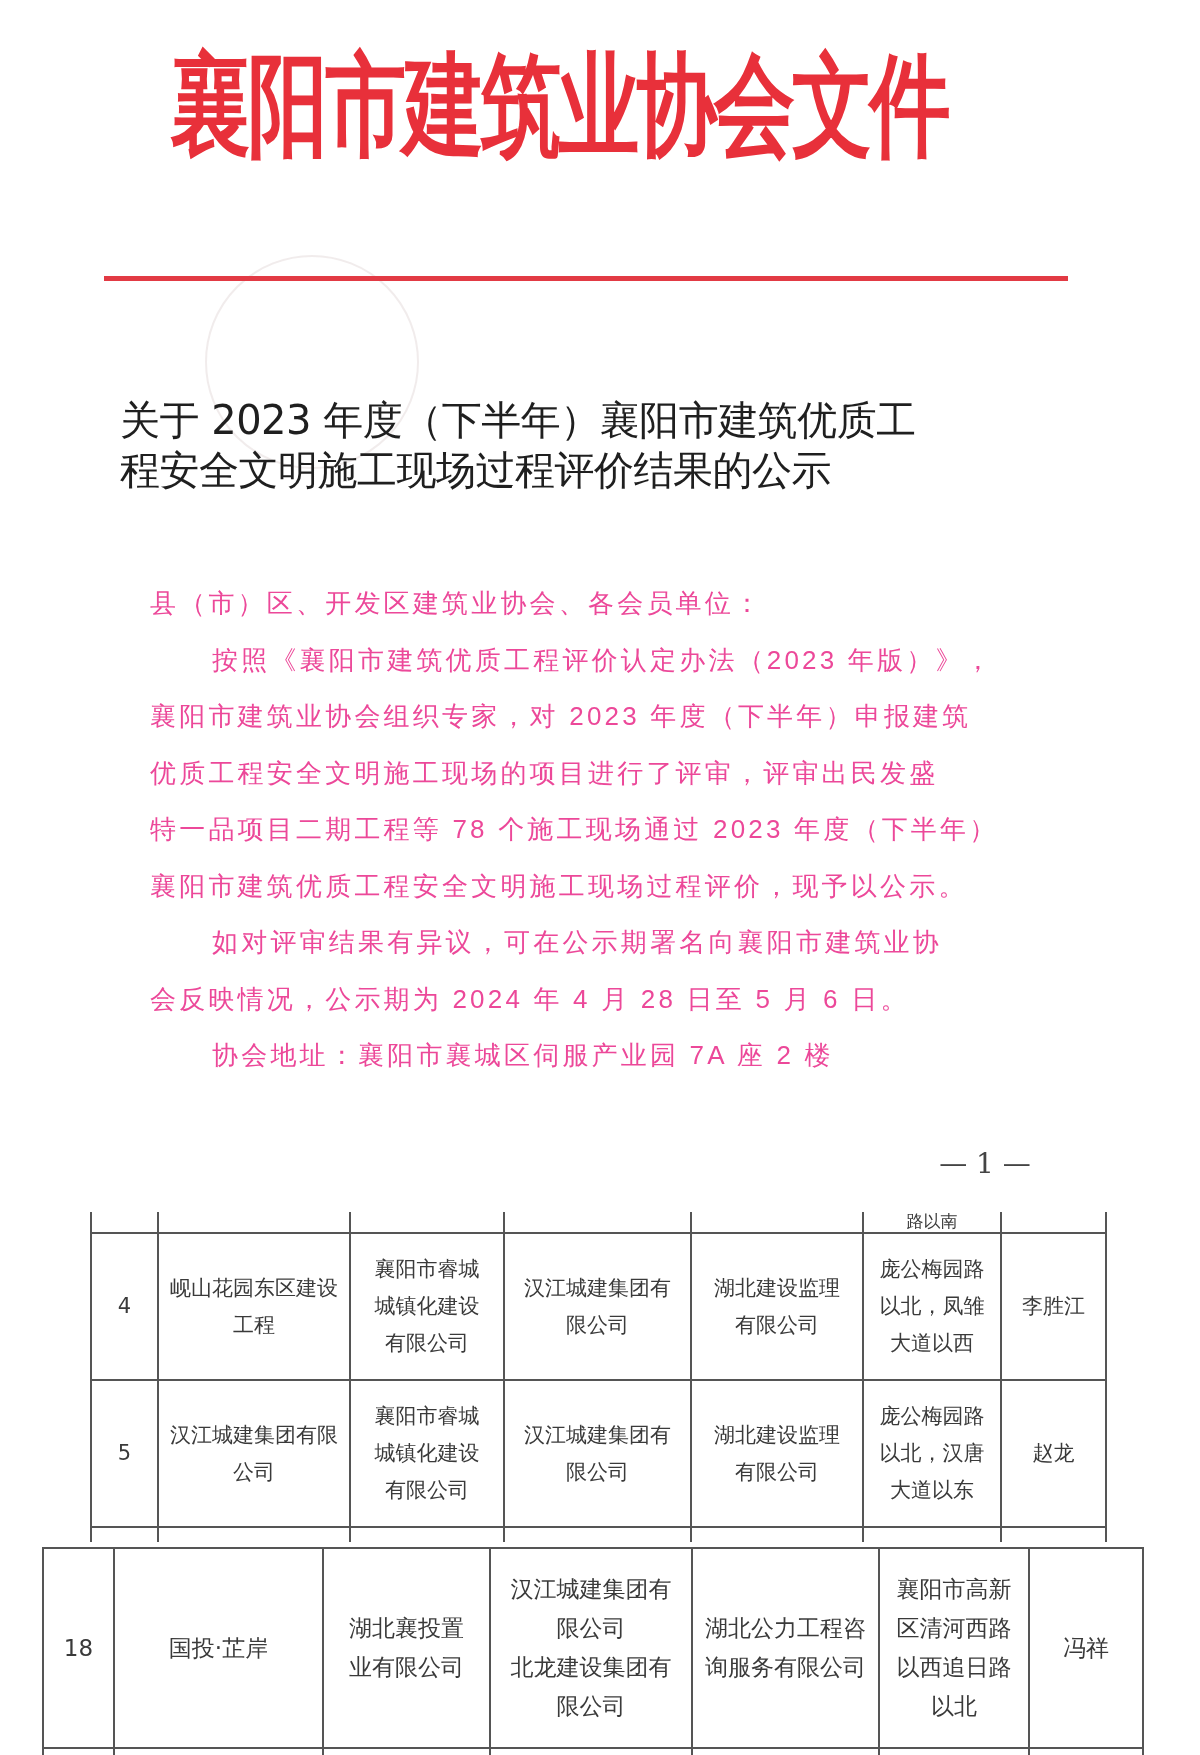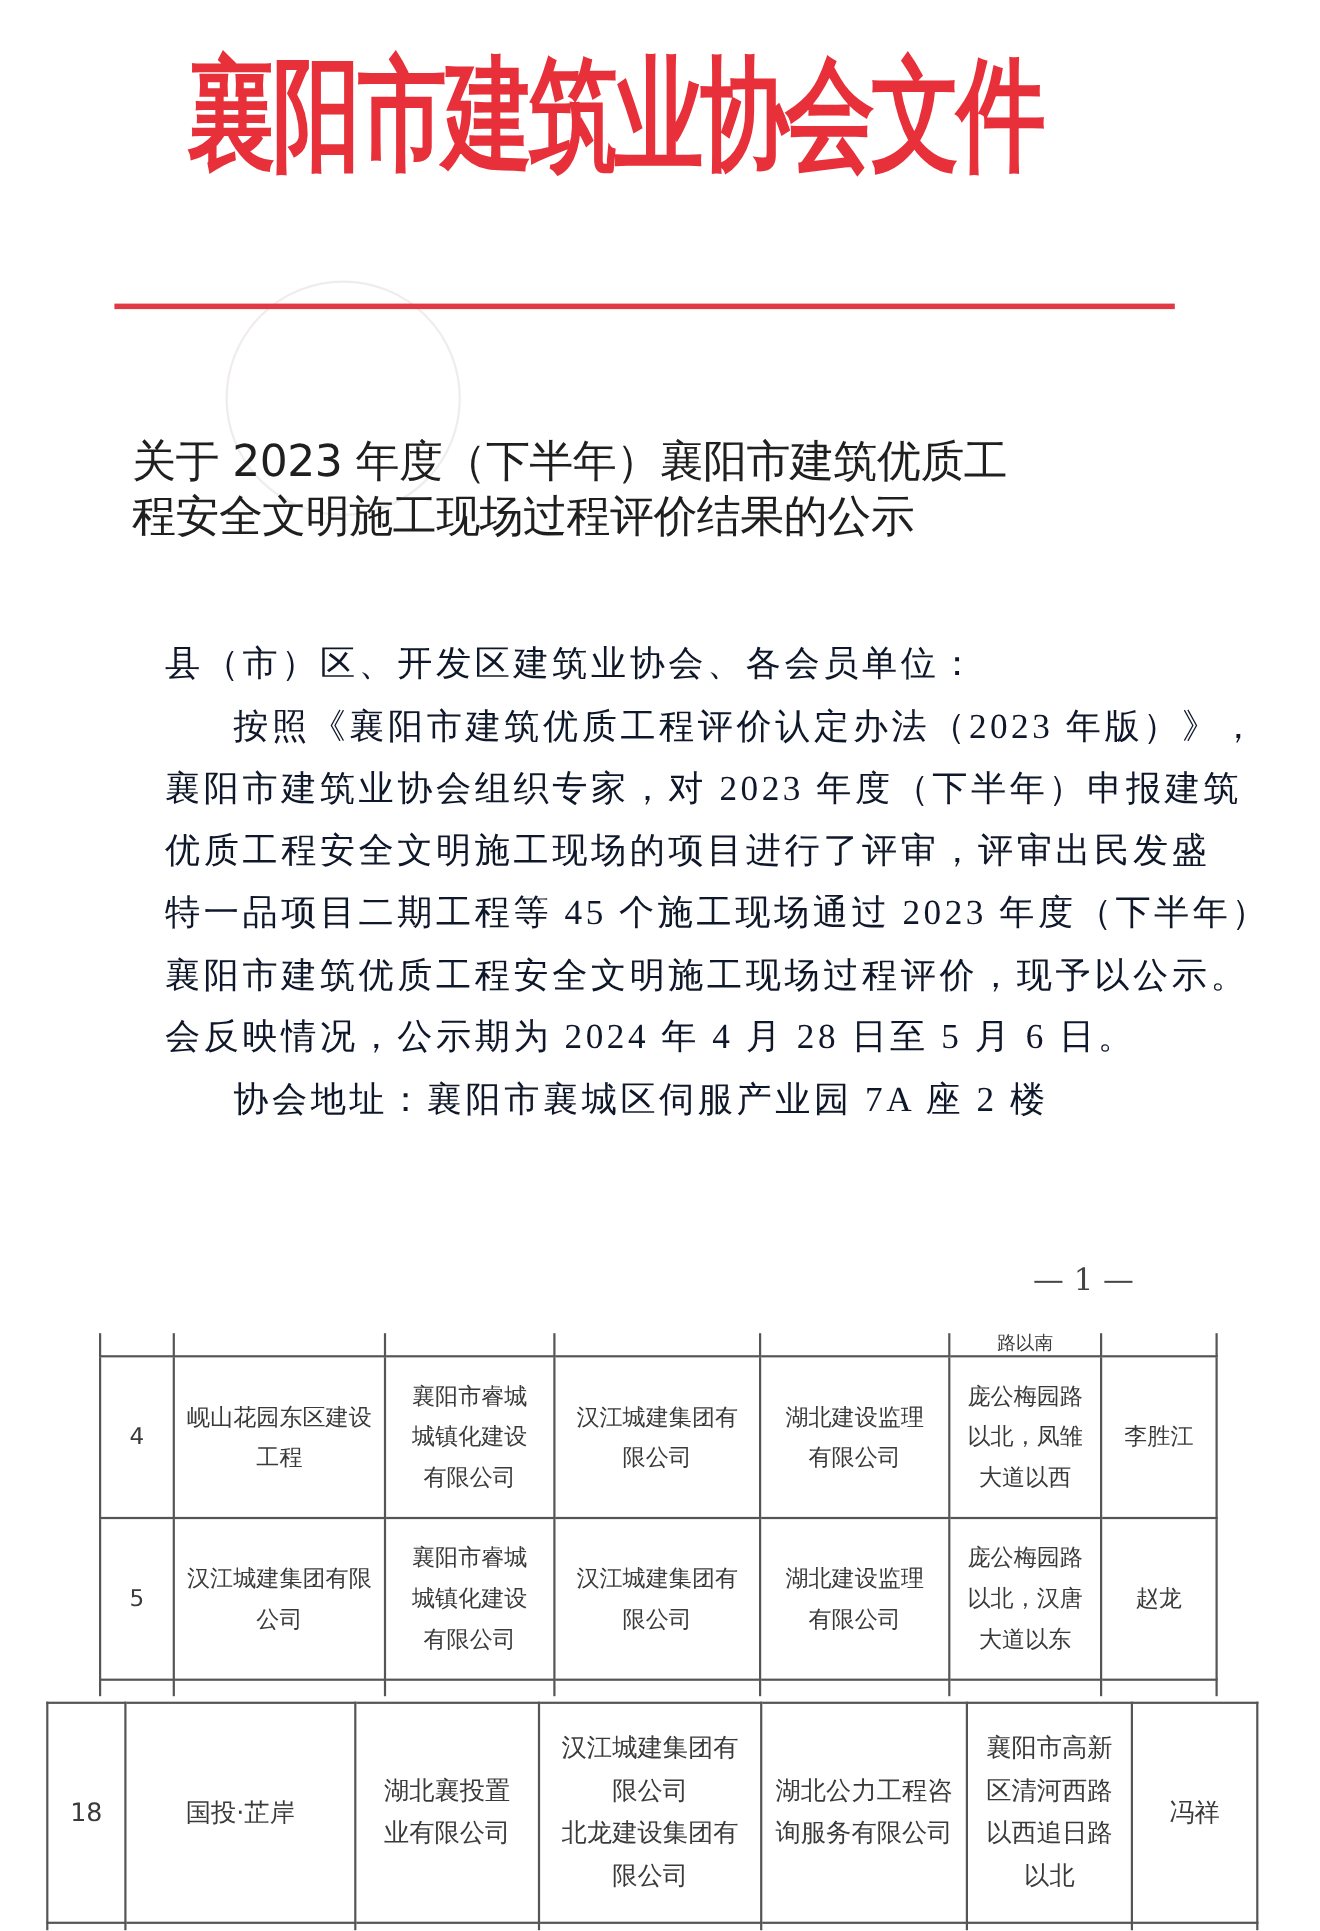--- a/index.html
+++ b/index.html
@@ -29,22 +29,22 @@
     
     .heading {
       left: 120px; top: 395px; width: 960px; 
       font-family: "DejaVu Sans", "Liberation Sans", sans-serif;
       font-size: 40px; line-height: 50px; color: #1f1f1f; letter-spacing: -0.5px;
     }
 
     
     .body-text {
       left: 150px; top: 575px; width: 880px;
-      font-family: Liberation Serif, serif;
-      font-size: 32px; line-height: 56.5px; color: #0f172a;
+      font-family: Liberation Sans, sans-serif;
+      font-size: 26px; line-height: 56.5px; color: #ec4899;
       letter-spacing: 3.2px;
     }
     .body-text p { margin: 0; white-space: nowrap; }
     .indent { padding-left: 62px; }
 
     .page-num {
       left: 920px; top: 1147px; width: 130px; text-align: center;
       font-family: "DejaVu Serif", serif; font-size: 28px; color: #444;
     }
 
@@ -71,22 +71,23 @@
 <div class="abs heading">
   <div>关于 2023 年度（下半年）襄阳市建筑优质工</div>
   <div>程安全文明施工现场过程评价结果的公示</div>
 </div>
 
 <div class="abs body-text">
   <p>县（市）区、开发区建筑业协会、各会员单位：</p>
   <p class="indent">按照《襄阳市建筑优质工程评价认定办法（2023 年版）》，</p>
   <p>襄阳市建筑业协会组织专家，对 2023 年度（下半年）申报建筑</p>
   <p>优质工程安全文明施工现场的项目进行了评审，评审出民发盛</p>
-  <p>特一品项目二期工程等 45 个施工现场通过 2023 年度（下半年）</p>
+  <p>特一品项目二期工程等 78 个施工现场通过 2023 年度（下半年）</p>
   <p>襄阳市建筑优质工程安全文明施工现场过程评价，现予以公示。</p>
+  <p class="indent">如对评审结果有异议，可在公示期署名向襄阳市建筑业协</p>
   <p>会反映情况，公示期为 2024 年 4 月 28 日至 5 月 6 日。</p>
   <p class="indent">协会地址：襄阳市襄城区伺服产业园 7A 座 2 楼</p>
 </div>
 
 <div class="abs page-num">— 1 —</div>
 
 <table class="tbl t1" style="left:90px; top:1212px; width:1015px;">
   <colgroup>
     <col style="width:67px">
       <col style="width:192px">

